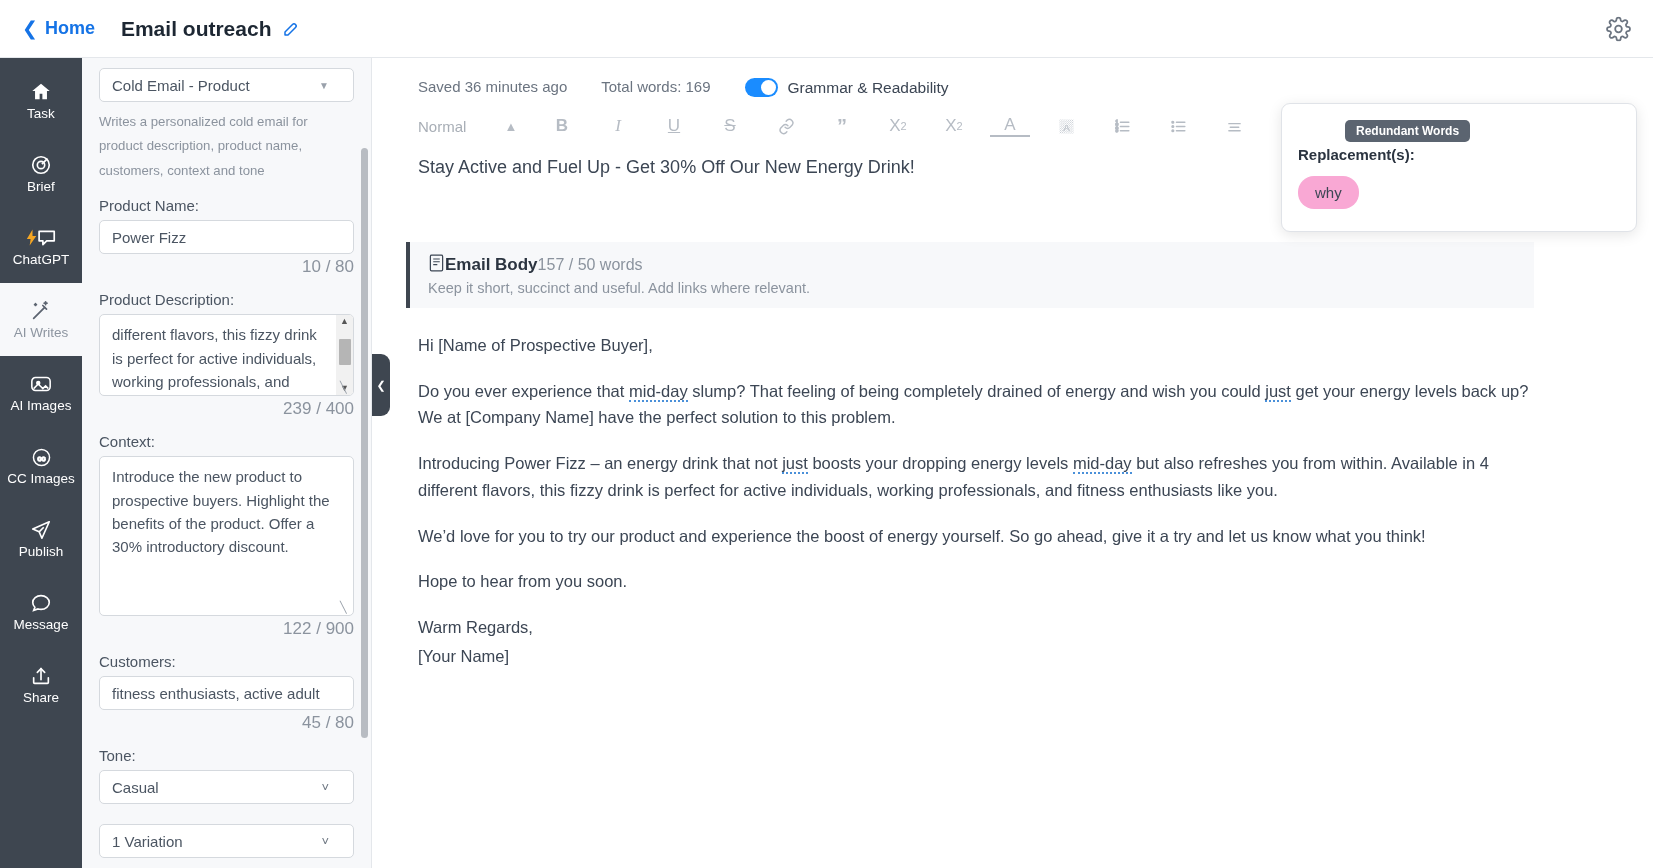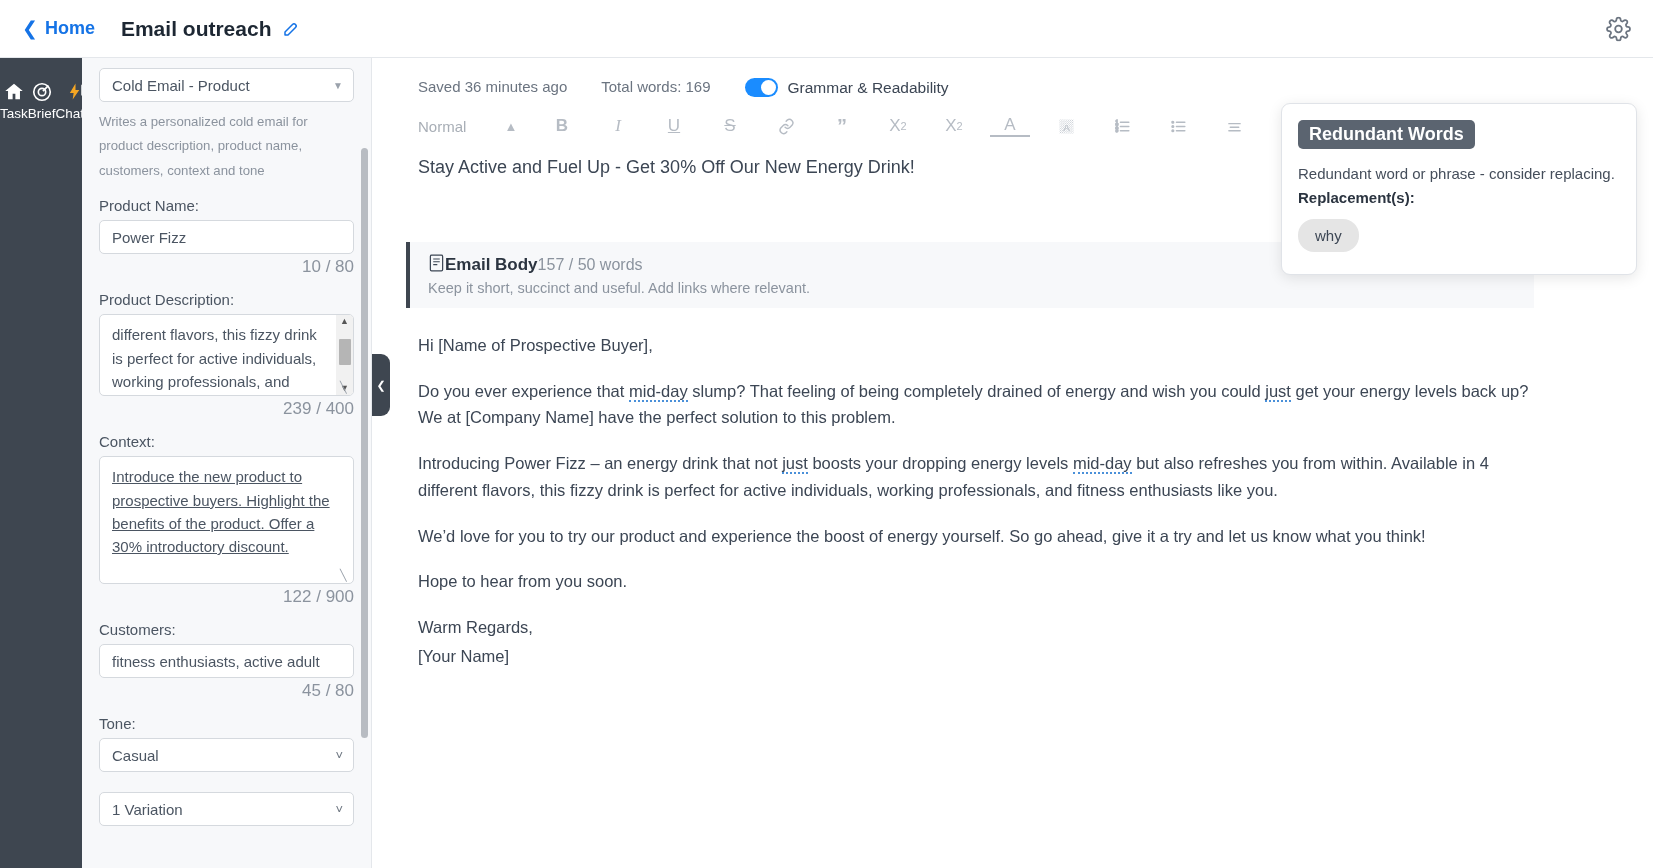--- a/index.html
+++ b/index.html
@@ -34,21 +34,21 @@
   .gear-btn {
     position: absolute; right: 22px; top: 50%; transform: translateY(-50%);
     cursor: pointer; display: flex; color: #6b7480;
   }
   
   .body-wrap { display: flex; height: 810px; width: 100%; }
   
   .rail {
     width: 82px; flex: 0 0 82px;
     background: #3e4650;
-    display: flex; flex-direction: row;
+    display: flex; flex-direction: column;
     padding-top: 6px;
   }
   .rail-item {
     height: 73px;
     display: flex; flex-direction: column; align-items: center; justify-content: center;
     gap: 3px; color: #ffffff; cursor: pointer;
     font-size: 13.5px;
   }
   .rail-item.active { background: #f7f8fa; color: #8d95a0; }
   .rail-ico { height: 24px; display: flex; align-items: center; justify-content: center; }
@@ -59,21 +59,21 @@
     background: #f7f8fa;
     border-right: 1px solid #e4e7eb;
     padding: 10px 17px 0 17px;
     position: relative;
     overflow: hidden;
   }
   .sel-box {
     width: 100%; height: 34px;
     border: 1px solid #d5d9de; border-radius: 5px;
     background: #fff; font-size: 15px; color: #4b5562;
-    display: flex; align-items: center; padding: 0 10px 0 12px;
+    display: flex; align-items: center; padding: 0 24px 0 12px;
     justify-content: space-between; cursor: pointer;
   }
   .sel-box .caret { color: #9aa1ab; font-size: 10px; }
   .sel-box .caret2 { color: #6d7681; font-size: 13px; }
   .help-text {
     margin-top: 8px; font-size: 13.2px; color: #8b939e; line-height: 1.85;
   }
   .field-label {
     margin-top: 14px; margin-bottom: 6px;
     font-size: 15px; color: #4b5562;
@@ -88,21 +88,21 @@
   .counter { text-align: right; font-size: 17px; color: #8b939e; margin-top: 3px; }
   .ta-wrap { position: relative; }
   .txt-area {
     width: 100%;
     border: 1px solid #d5d9de; border-radius: 5px;
     background: #fff; font-size: 15px; color: #4b5562;
     padding: 8px 26px 8px 12px; line-height: 1.55;
     overflow: hidden; cursor: text;
   }
   .ta-desc { height: 82px; }
-  .ta-ctx  { height: 128px; padding-right: 12px; text-decoration: underline; }
+  .ta-ctx  { height: 160px; padding-right: 12px; }
   .ta-scroll {
     position: absolute; right: 1px; top: 1px; bottom: 1px; width: 17px;
     background: #f1f1f1; border-radius: 0 4px 4px 0;
     display: flex; flex-direction: column; align-items: center; justify-content: space-between;
     cursor: pointer;
   }
   .sc-arrow { font-size: 9px; color: #555; line-height: 1; padding: 2px 0; }
   .sc-thumb { width: 12px; height: 26px; background: #b5b5b5; border-radius: 1px; position: absolute; top: 24px; }
   .resize-grip {
     position: absolute; right: 2px; bottom: 2px; width: 12px; height: 12px;
@@ -171,28 +171,28 @@
   
   .popup {
     position: absolute; right: 16px; top: 45px;
     width: 356px;
     background: #fff; border: 1px solid #e0e3e8; border-radius: 9px;
     box-shadow: 0 3px 14px rgba(0,0,0,0.10);
     padding: 16px 16px 22px 16px; z-index: 40;
   }
   .pop-badge {
     display: inline-block; background: #5b6470; color: #fff;
-    font-size: 18px; font-weight: 700;
-    padding: 4px 11px; border-radius: 5px;
+    font-size: 12px; font-weight: 700;
+    padding: 4px 11px; border-radius: 5px; margin-left: 47px;
   }
   .pop-desc { margin-top: 13px; font-size: 15px; color: #454e5b; line-height: 1.55; }
   .pop-rep { margin-top: 4px; font-size: 15px; font-weight: 700; color: #2b3440; }
   .chip {
     display: inline-block; margin-top: 13px;
-    background: #e5e5e5; color: #3c4654;
+    background: #f9a8d4; color: #3c4654;
     font-size: 15px; padding: 8px 17px; border-radius: 16px; cursor: pointer;
   }
 </style>
 </head>
 <body>
 
 <div class="topbar">
   <div class="back-link">
     <span class="chev-left">❮</span>
     <span>Home</span>
@@ -468,18 +468,17 @@
         <p><span>Do you ever experience that </span><span class="dotted">mid-day</span><span> slump? That feeling of being completely drained of energy and wish you could </span><span class="dotted">just</span><span> get your energy levels back up? We at [Company Name] have the perfect solution to this problem.</span></p>
         <p><span>Introducing Power Fizz – an energy drink that not </span><span class="dotted">just</span><span> boosts your dropping energy levels </span><span class="dotted">mid-day</span><span> but also refreshes you from within. Available in 4 different flavors, this fizzy drink is perfect for active individuals, working professionals, and fitness enthusiasts like you.</span></p>
         <p><span>We’d love for you to try our product and experience the boost of energy yourself. So go ahead, give it a try and let us know what you think!</span></p>
         <p><span>Hope to hear from you soon.</span></p>
         <p style="margin-bottom: 2px;"><span>Warm Regards,</span></p>
         <p style="margin-bottom: 2px;"><span>[Your Name]</span></p>
       </div>
 
     <div class="popup">
       <span class="pop-badge">Redundant Words</span>
-      <div class="pop-desc">Redundant word or phrase - consider replacing.</div>
       <div class="pop-rep">Replacement(s):</div>
       <span class="chip">why</span>
     </div>
   </div>
 </div>
 
 </body></html>

